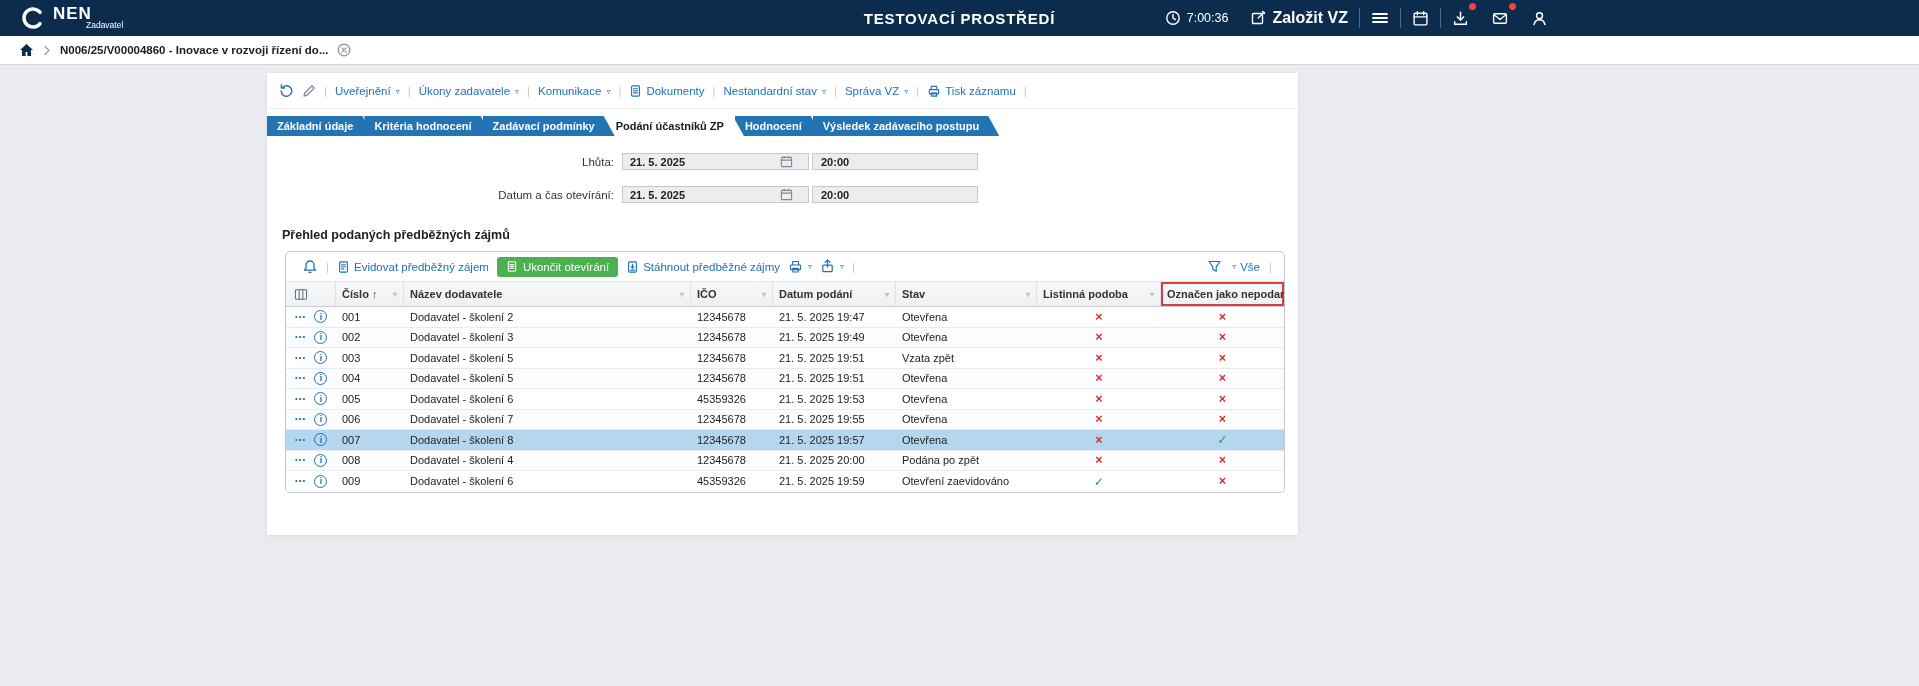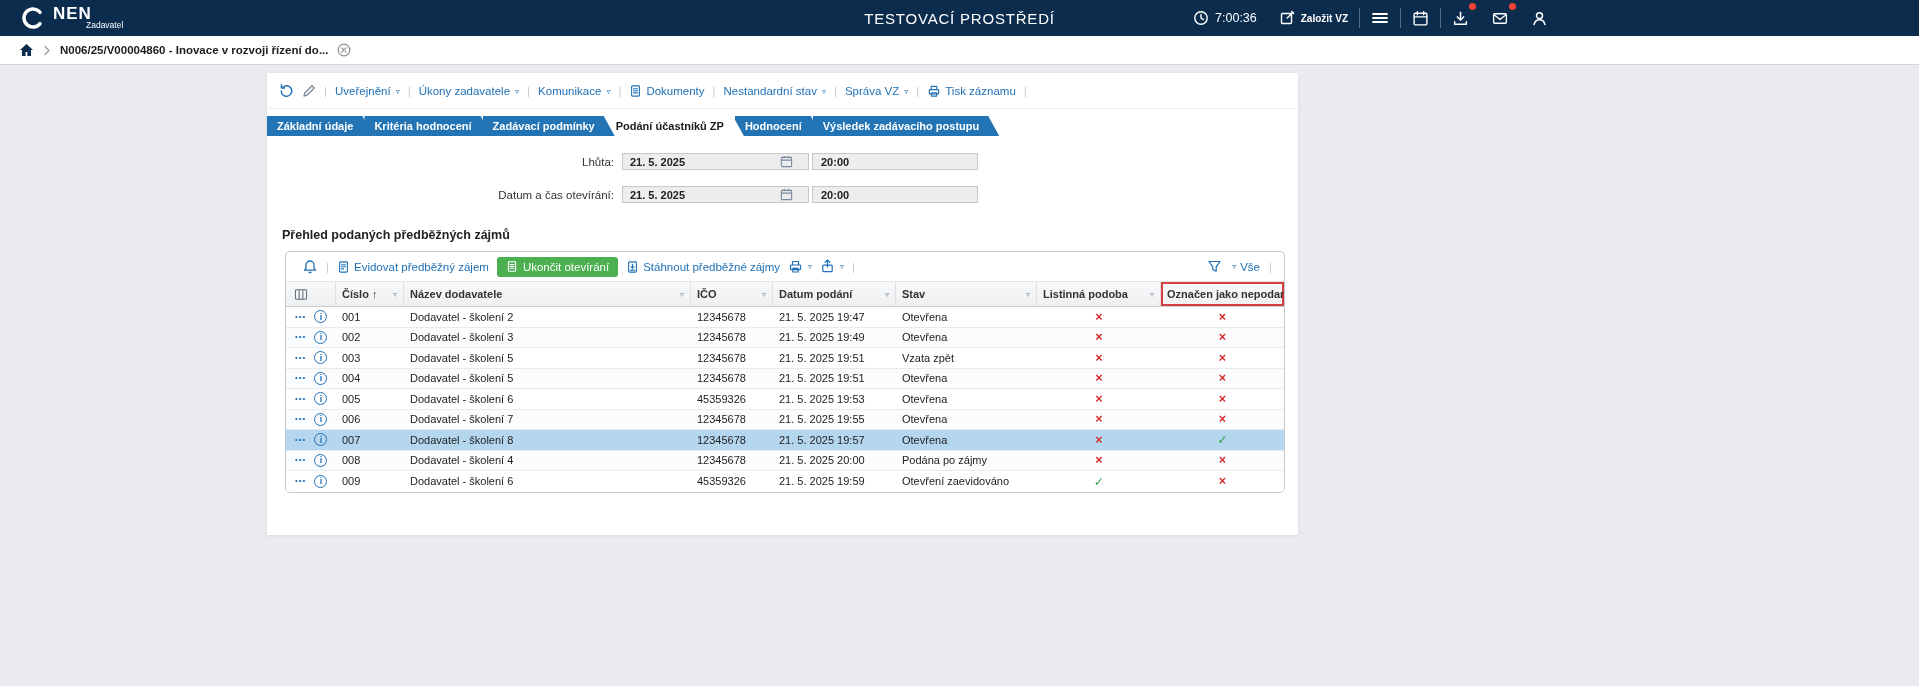--- a/index.html
+++ b/index.html
@@ -11,25 +11,25 @@
   body{
     width:1919px;height:686px;overflow:hidden;background:#e9ebee;
     font-family:"Liberation Sans","DejaVu Sans",sans-serif;color:#222;
   }
   svg{display:block;}
   
   .topbar{height:36px;background:var(--topbar-bg);display:flex;align-items:center;position:relative;color:#fff;}
   .brand{display:flex;align-items:flex-start;gap:7px;padding-left:20px;}
   .brand-name{font-size:17px;font-weight:bold;letter-spacing:1px;line-height:17px;}
   .brand-sub{font-size:8.5px;margin:-2px 0 0 33px;}
-  .env-title{position:absolute;left:50%;transform:translateX(-50%);font-size:15px;font-weight:normal;letter-spacing:.8px;}
+  .env-title{position:absolute;left:50%;transform:translateX(-50%);font-size:15px;font-weight:bold;letter-spacing:.8px;}
   .topbar-right{margin-left:auto;display:flex;align-items:center;padding-right:360px;}
   .tb-item{display:flex;align-items:center;gap:6px;padding:0 11px;height:44px;background:none;border:none;color:#fff;cursor:pointer;position:relative;}
   .clock-text{font-size:12.5px;}
-  .zalozit-label{font-size:10px;font-weight:bold;}
+  .zalozit-label{font-size:16px;font-weight:bold;}
   .tb-divider{width:1px;height:20px;background:rgba(255,255,255,.3);}
   .badge{position:absolute;top:7px;right:4px;width:7px;height:7px;border-radius:50%;background:#f44336;}
   
   .breadcrumb{height:29px;background:#fff;display:flex;align-items:center;gap:9px;padding-left:19px;border-bottom:1px solid #d3d6d9;}
   .crumb-text{font-size:11.5px;font-weight:bold;color:#1c1c1c;}
   
   .main{padding-top:8px;}
   .card{margin-left:267px;width:1031px;background:#fff;padding-bottom:42px;box-shadow:0 1px 3px rgba(0,0,0,.08);}
   .card-toolbar{display:flex;align-items:center;gap:8px;padding:10px 10px 9px 11px;font-size:11.5px;border-bottom:1px solid #eceef0;}
   .tool-link{color:var(--accent-blue);display:flex;align-items:center;gap:4px;cursor:pointer;background:none;border:none;font-size:11.5px;padding:0;}
@@ -491,21 +491,21 @@
         </div>
           <div class="trow grid-cols">
           <div class="cell actions">
             <span class="dots">•••</span>
             <span class="info">i</span>
           </div>
           <div class="cell">008</div>
           <div class="cell">Dodavatel - školení 4</div>
           <div class="cell">12345678</div>
           <div class="cell">21. 5. 2025 20:00</div>
-          <div class="cell">Podána po zájmy</div>
+          <div class="cell">Podána po zpět</div>
           <div class="cell c-mark mark-no">×</div>
           <div class="cell c-mark mark-no">×</div>
         </div>
           <div class="trow grid-cols">
           <div class="cell actions">
             <span class="dots">•••</span>
             <span class="info">i</span>
           </div>
           <div class="cell">009</div>
           <div class="cell">Dodavatel - školení 6</div>

